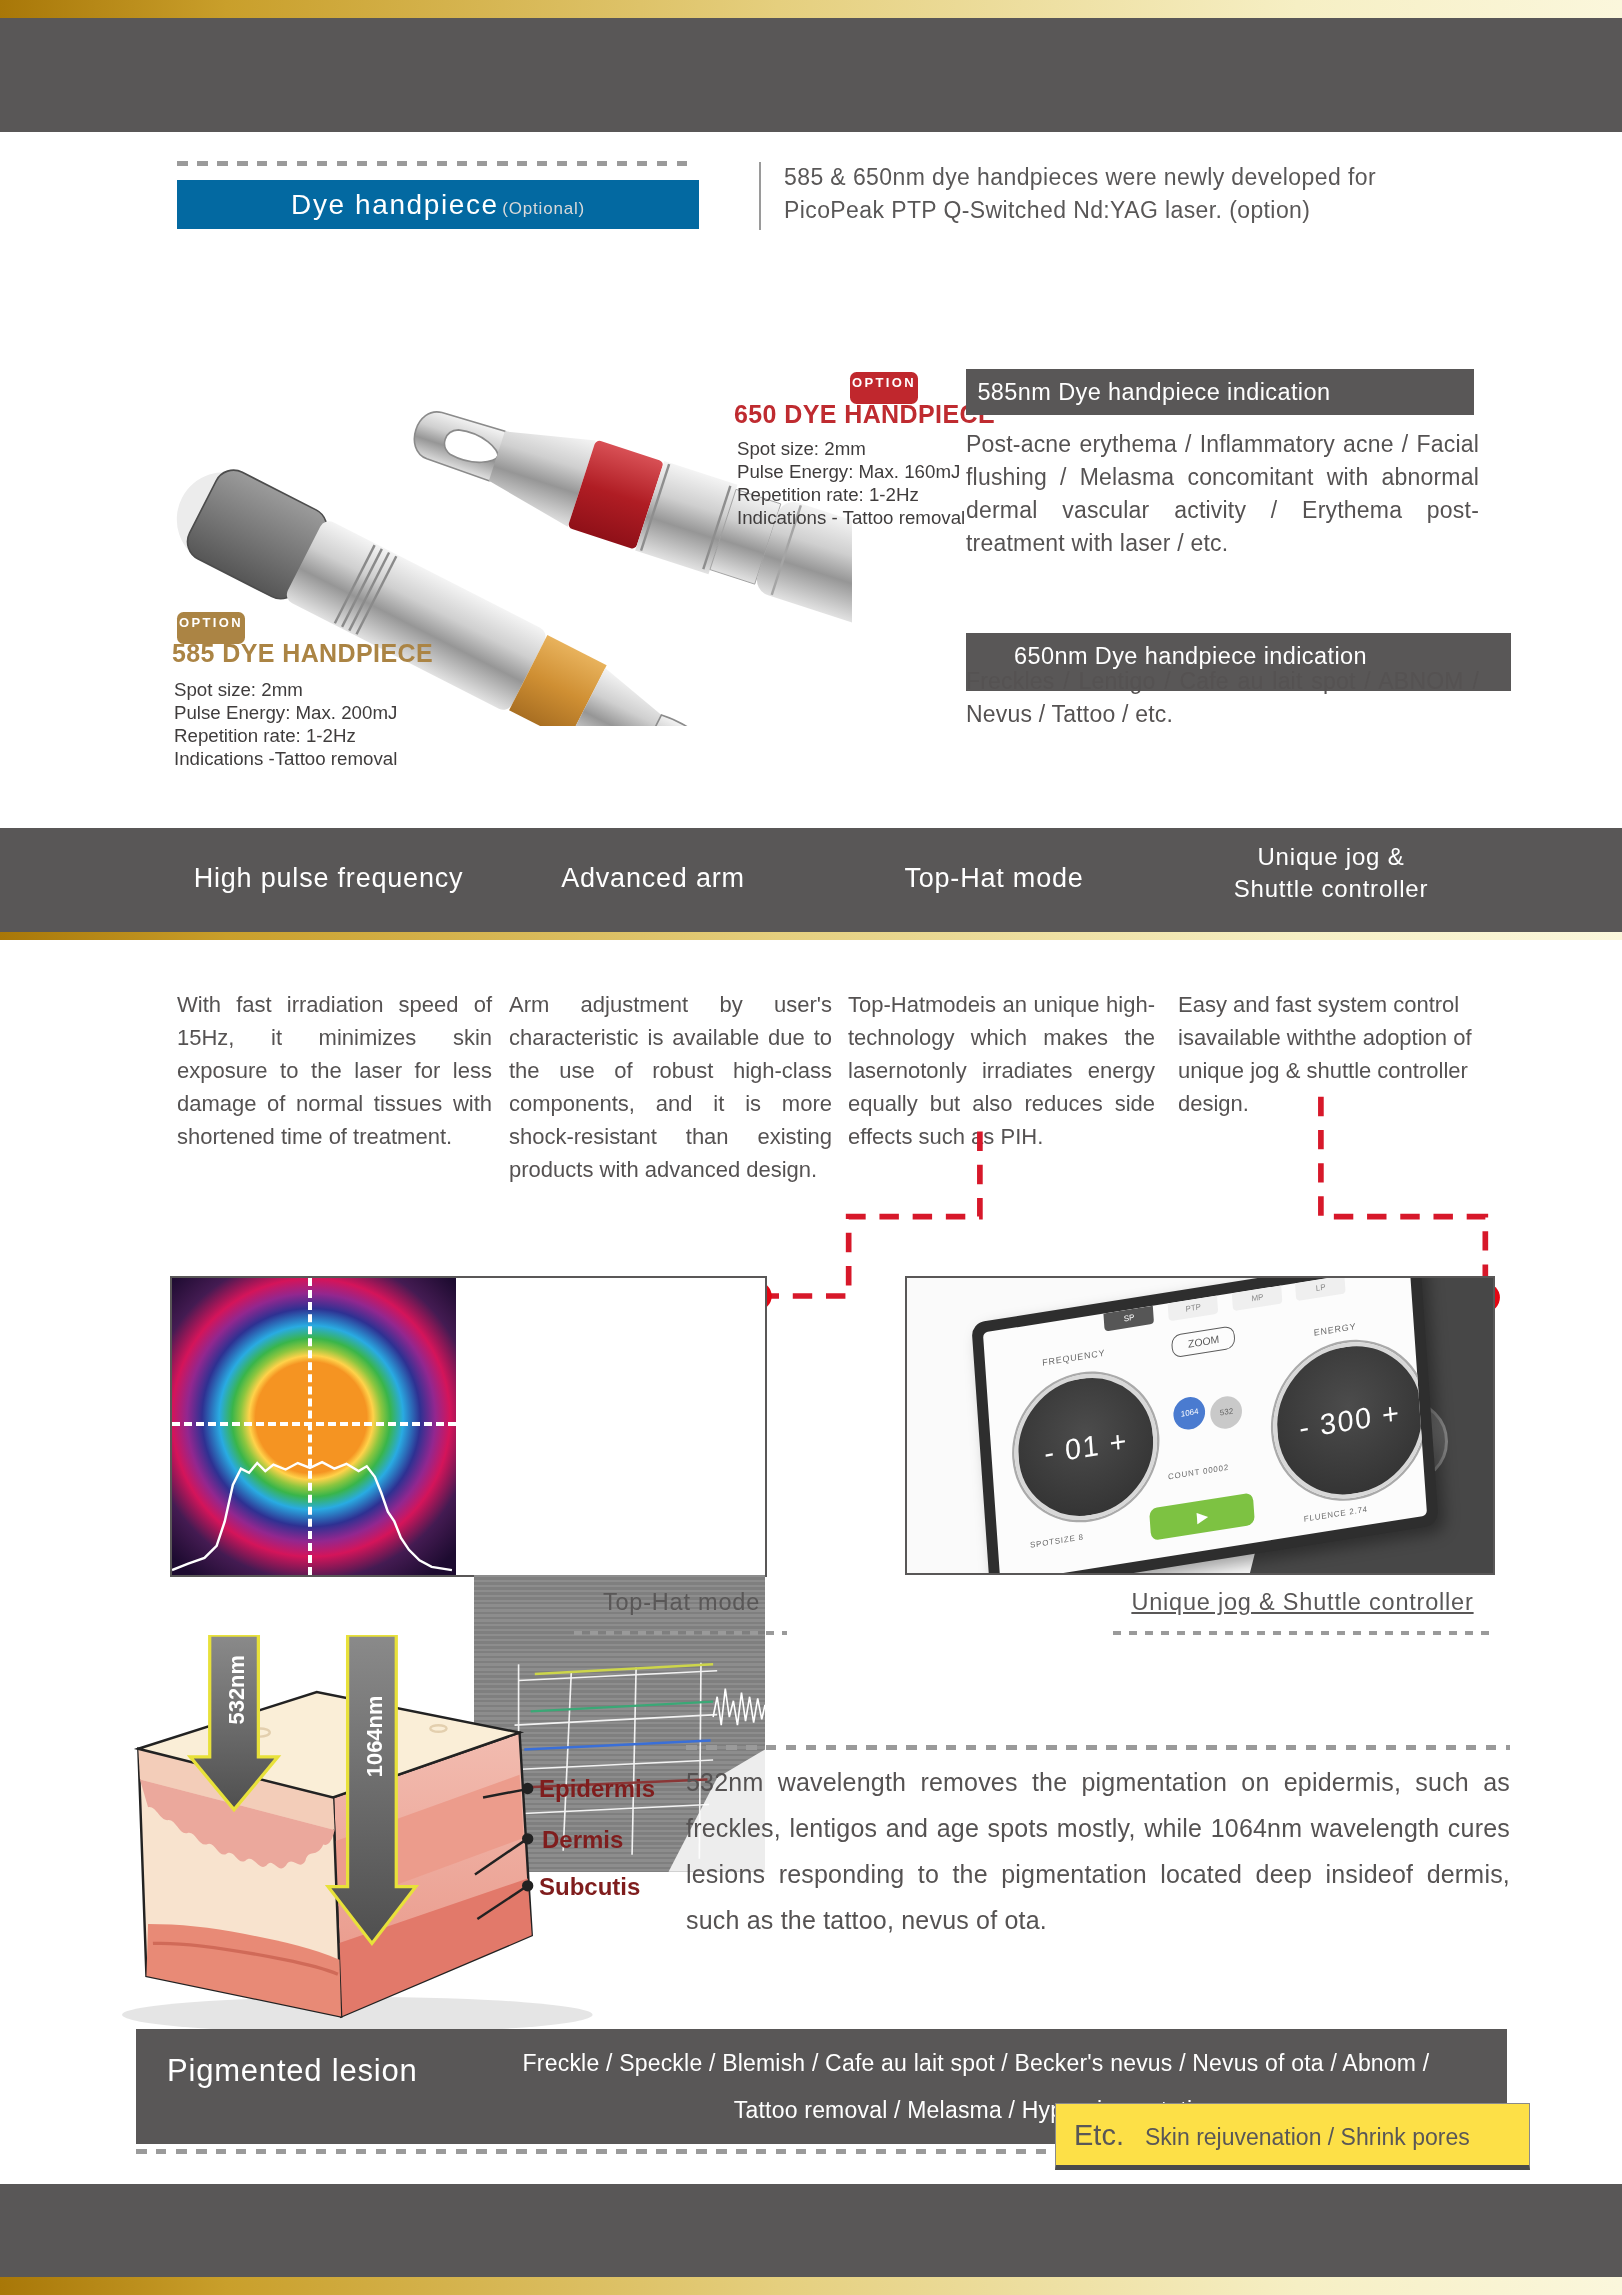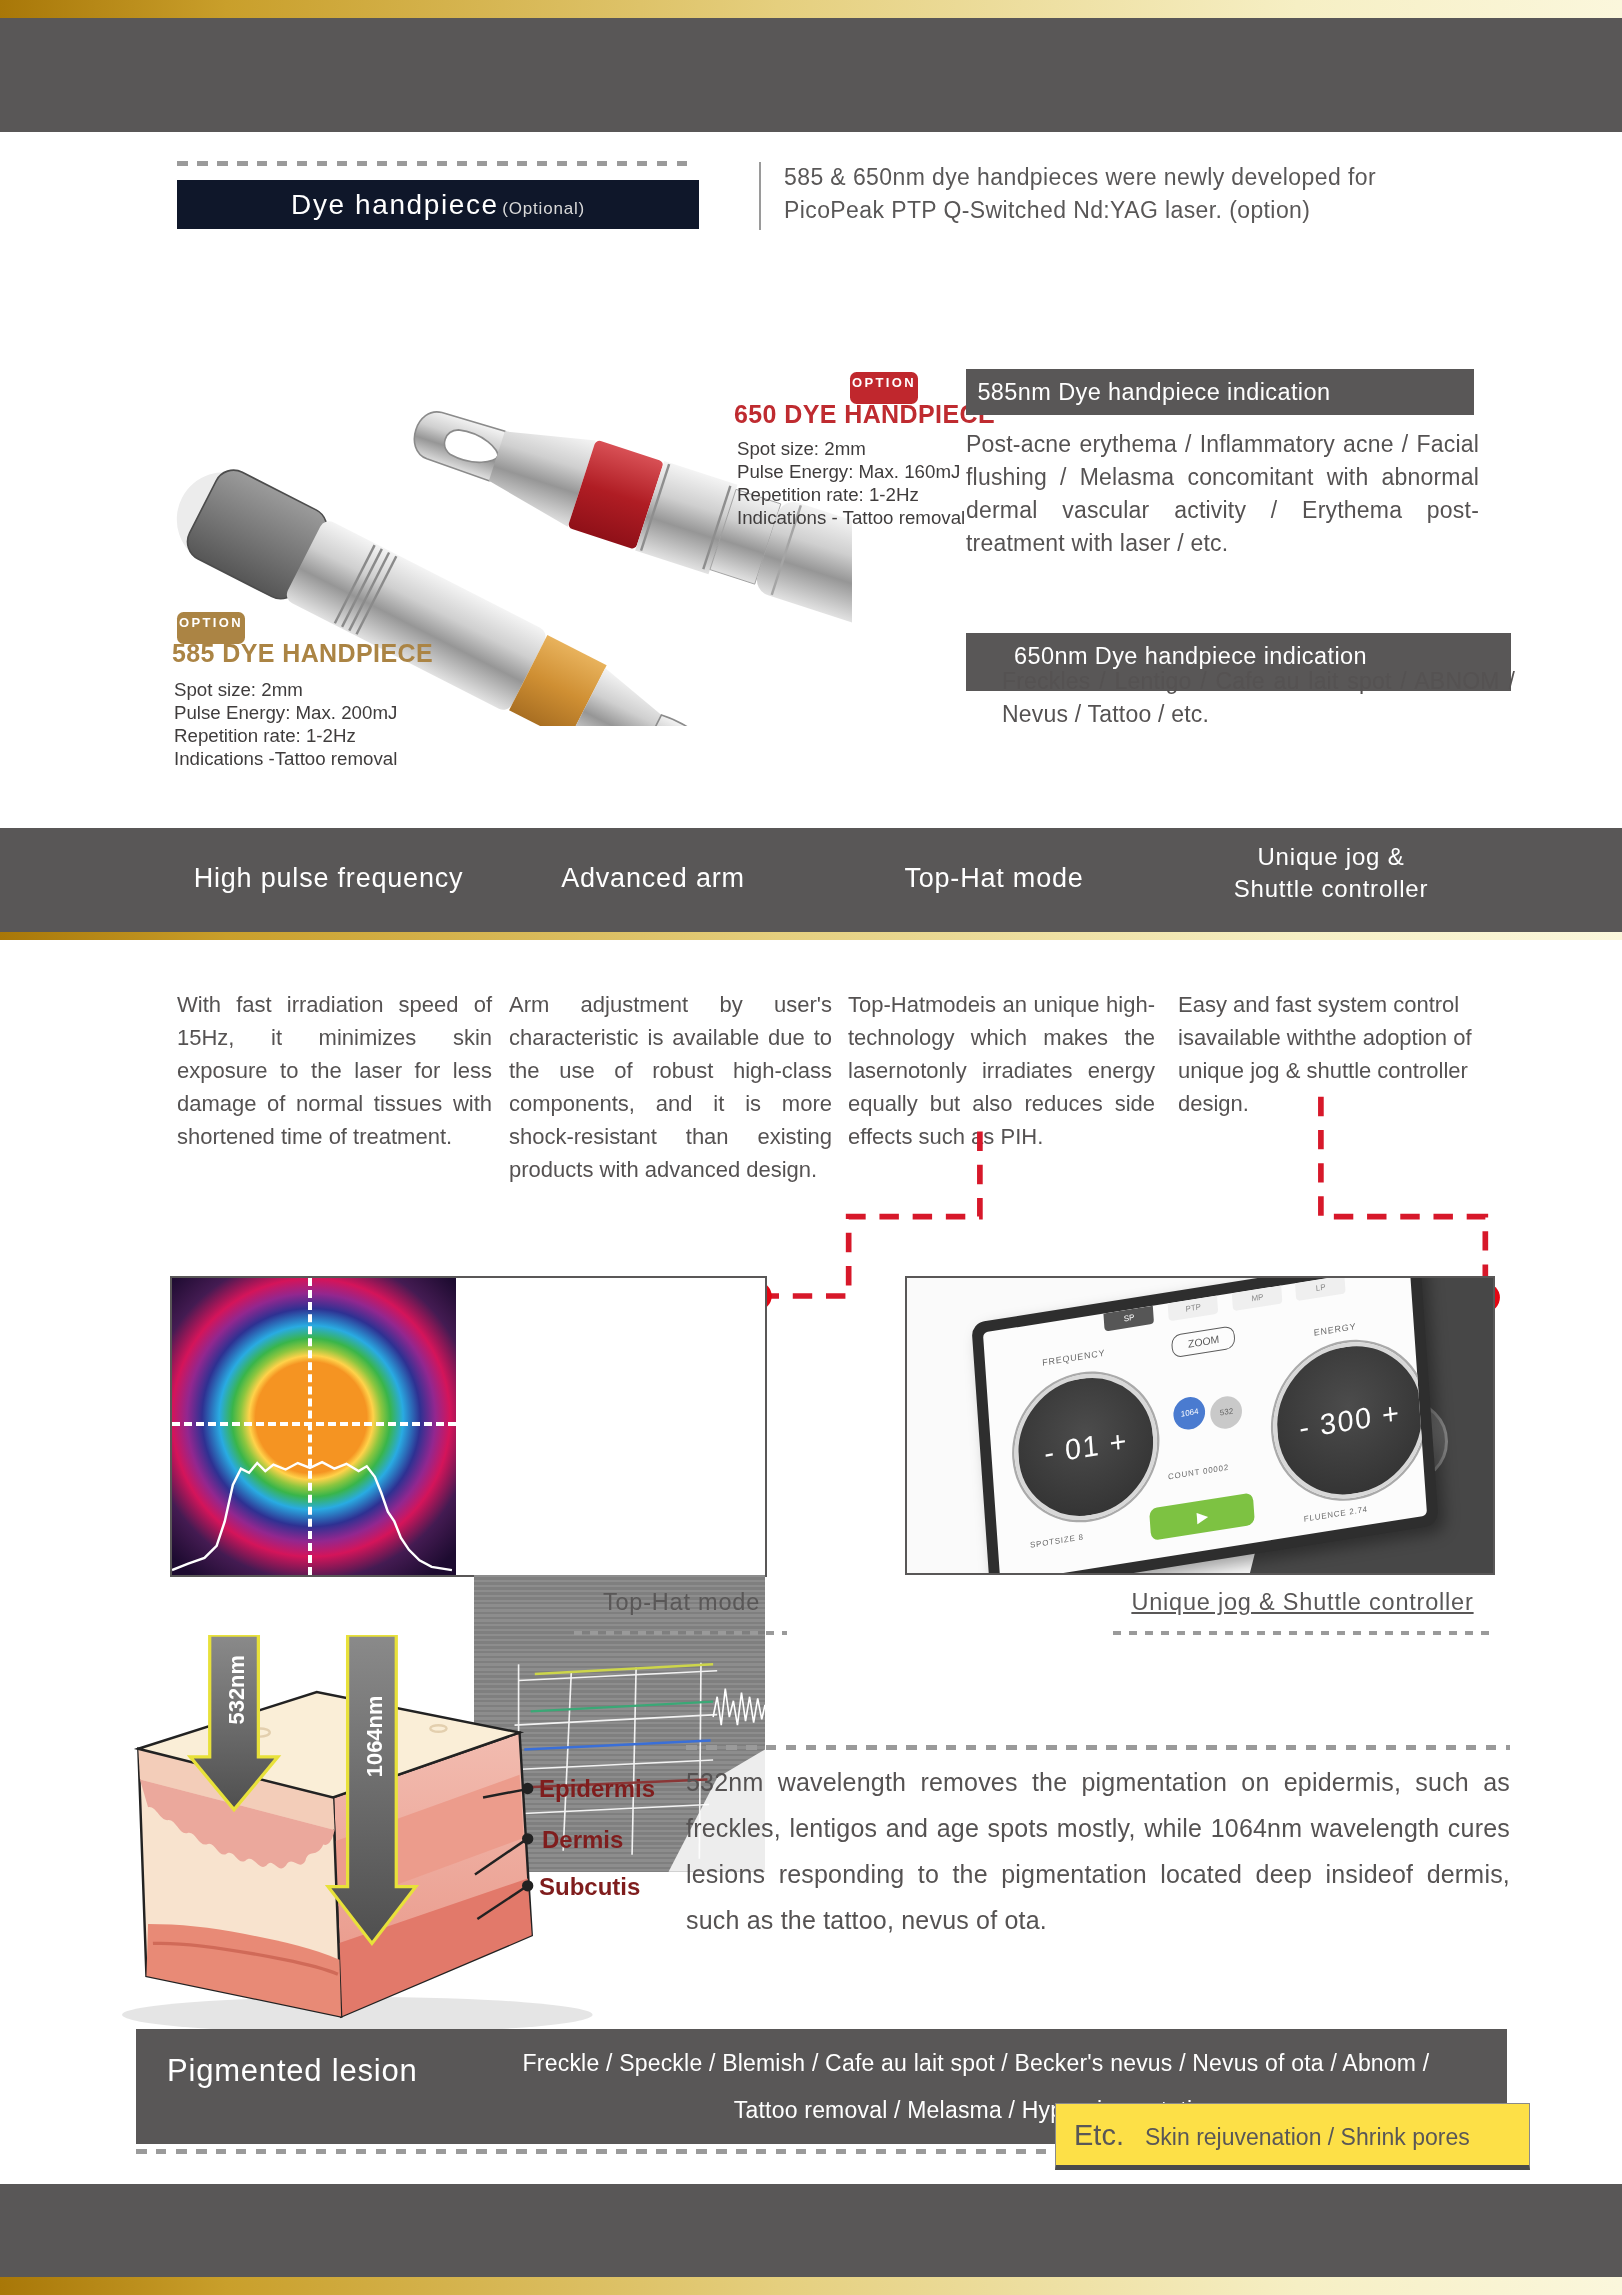--- a/index.html
+++ b/index.html
@@ -3,21 +3,21 @@
 <meta charset="utf-8">
 <style>
   html,body{margin:0;padding:0;background:#ffffff;}
   #page{position:relative;width:1622px;height:2295px;background:#ffffff;overflow:hidden;
         font-family:"Liberation Sans","DejaVu Sans",sans-serif;color:#4f4c4c;}
   .abs{position:absolute;}
   .goldbar{background:linear-gradient(90deg,#a87708 0%,#c99f2b 14%,#e5cf7e 48%,#f6efc4 80%,#fbf7dc 100%);}
   .darkband{background:#595757;}
   .dashes{height:4.9px;background-image:repeating-linear-gradient(90deg,#9a9a9a 0 10.5px,transparent 10.5px 20px);}
   .dashes-sm{height:4px;background-image:repeating-linear-gradient(90deg,#9a9a9a 0 8px,transparent 8px 16px);}
-  .label-box{background:#0f172a;color:#fff;text-align:center;}
+  .label-box{background:#0369a1;color:#fff;text-align:center;}
   .label-box .main{font-size:28px;letter-spacing:1.6px;}
   .label-box .opt{font-size:17px;color:#d9d9d9;letter-spacing:0.8px;}
   .intro{font-size:23px;line-height:33px;color:#595757;letter-spacing:0.4px;}
   .vline{width:2.4px;background:#9a9a9a;}
   .opt-badge{width:68px;height:32px;border-radius:6.5px;color:#fff;font-weight:bold;font-size:13px;
              letter-spacing:2.4px;text-align:center;line-height:22px;}
   .hp-title{font-size:25px;font-weight:bold;letter-spacing:0.4px;}
   .hp-specs{font-size:18.7px;line-height:23px;color:#3f3c3c;}
   .ind-bar{background:#595757;color:#fff;font-size:23.5px;line-height:46px;padding-left:11.4px;letter-spacing:0.4px;}
   .ind-body{font-size:23px;line-height:33px;color:#555252;text-align:justify;letter-spacing:0.2px;}
@@ -150,21 +150,21 @@
   <div class="abs hp-specs" style="left:174px;top:678px;">
     <div>Spot size: 2mm</div>
     <div>Pulse Energy: Max. 200mJ</div>
     <div>Repetition rate: 1-2Hz</div>
     <div>Indications -Tattoo removal</div>
   </div>
 
   <div class="abs ind-bar" style="left:966px;top:369px;width:497px;height:46px;">585nm Dye handpiece indication</div>
   <div class="abs ind-body" style="left:966px;top:428px;width:513px;">Post-acne erythema / Inflammatory acne / Facial flushing / Melasma concomitant with abnormal dermal vascular activity / Erythema post-treatment with laser / etc.</div>
   <div class="abs ind-bar" style="left:966px;top:633px;width:497px;height:58px;padding-left:48px;">650nm Dye handpiece indication</div>
-  <div class="abs ind-body" style="left:966px;top:665px;width:513px;margin-left:36px;">Freckles / Lentigo / Cafe au lait spot / ABNOM / Nevus / Tattoo / etc.</div>
+  <div class="abs ind-body" style="left:966px;top:665px;width:513px;">Freckles / Lentigo / Cafe au lait spot / ABNOM / Nevus / Tattoo / etc.</div>
 
   <div class="abs darkband" style="left:0;top:828px;width:1622px;height:104px;"></div>
   <div class="abs goldbar" style="left:0;top:932px;width:1622px;height:8px;"></div>
   <div class="abs feat-h" style="left:162px;top:863px;width:333px;">High pulse frequency</div>
   <div class="abs feat-h" style="left:527px;top:863px;width:252px;">Advanced arm</div>
   <div class="abs feat-h" style="left:868px;top:863px;width:252px;">Top-Hat mode</div>
   <div class="abs feat-h" style="left:1197px;top:841px;width:268px;font-size:24px;line-height:32px;">
     <div>Unique jog &amp;</div>
     <div>Shuttle controller</div>
   </div>

